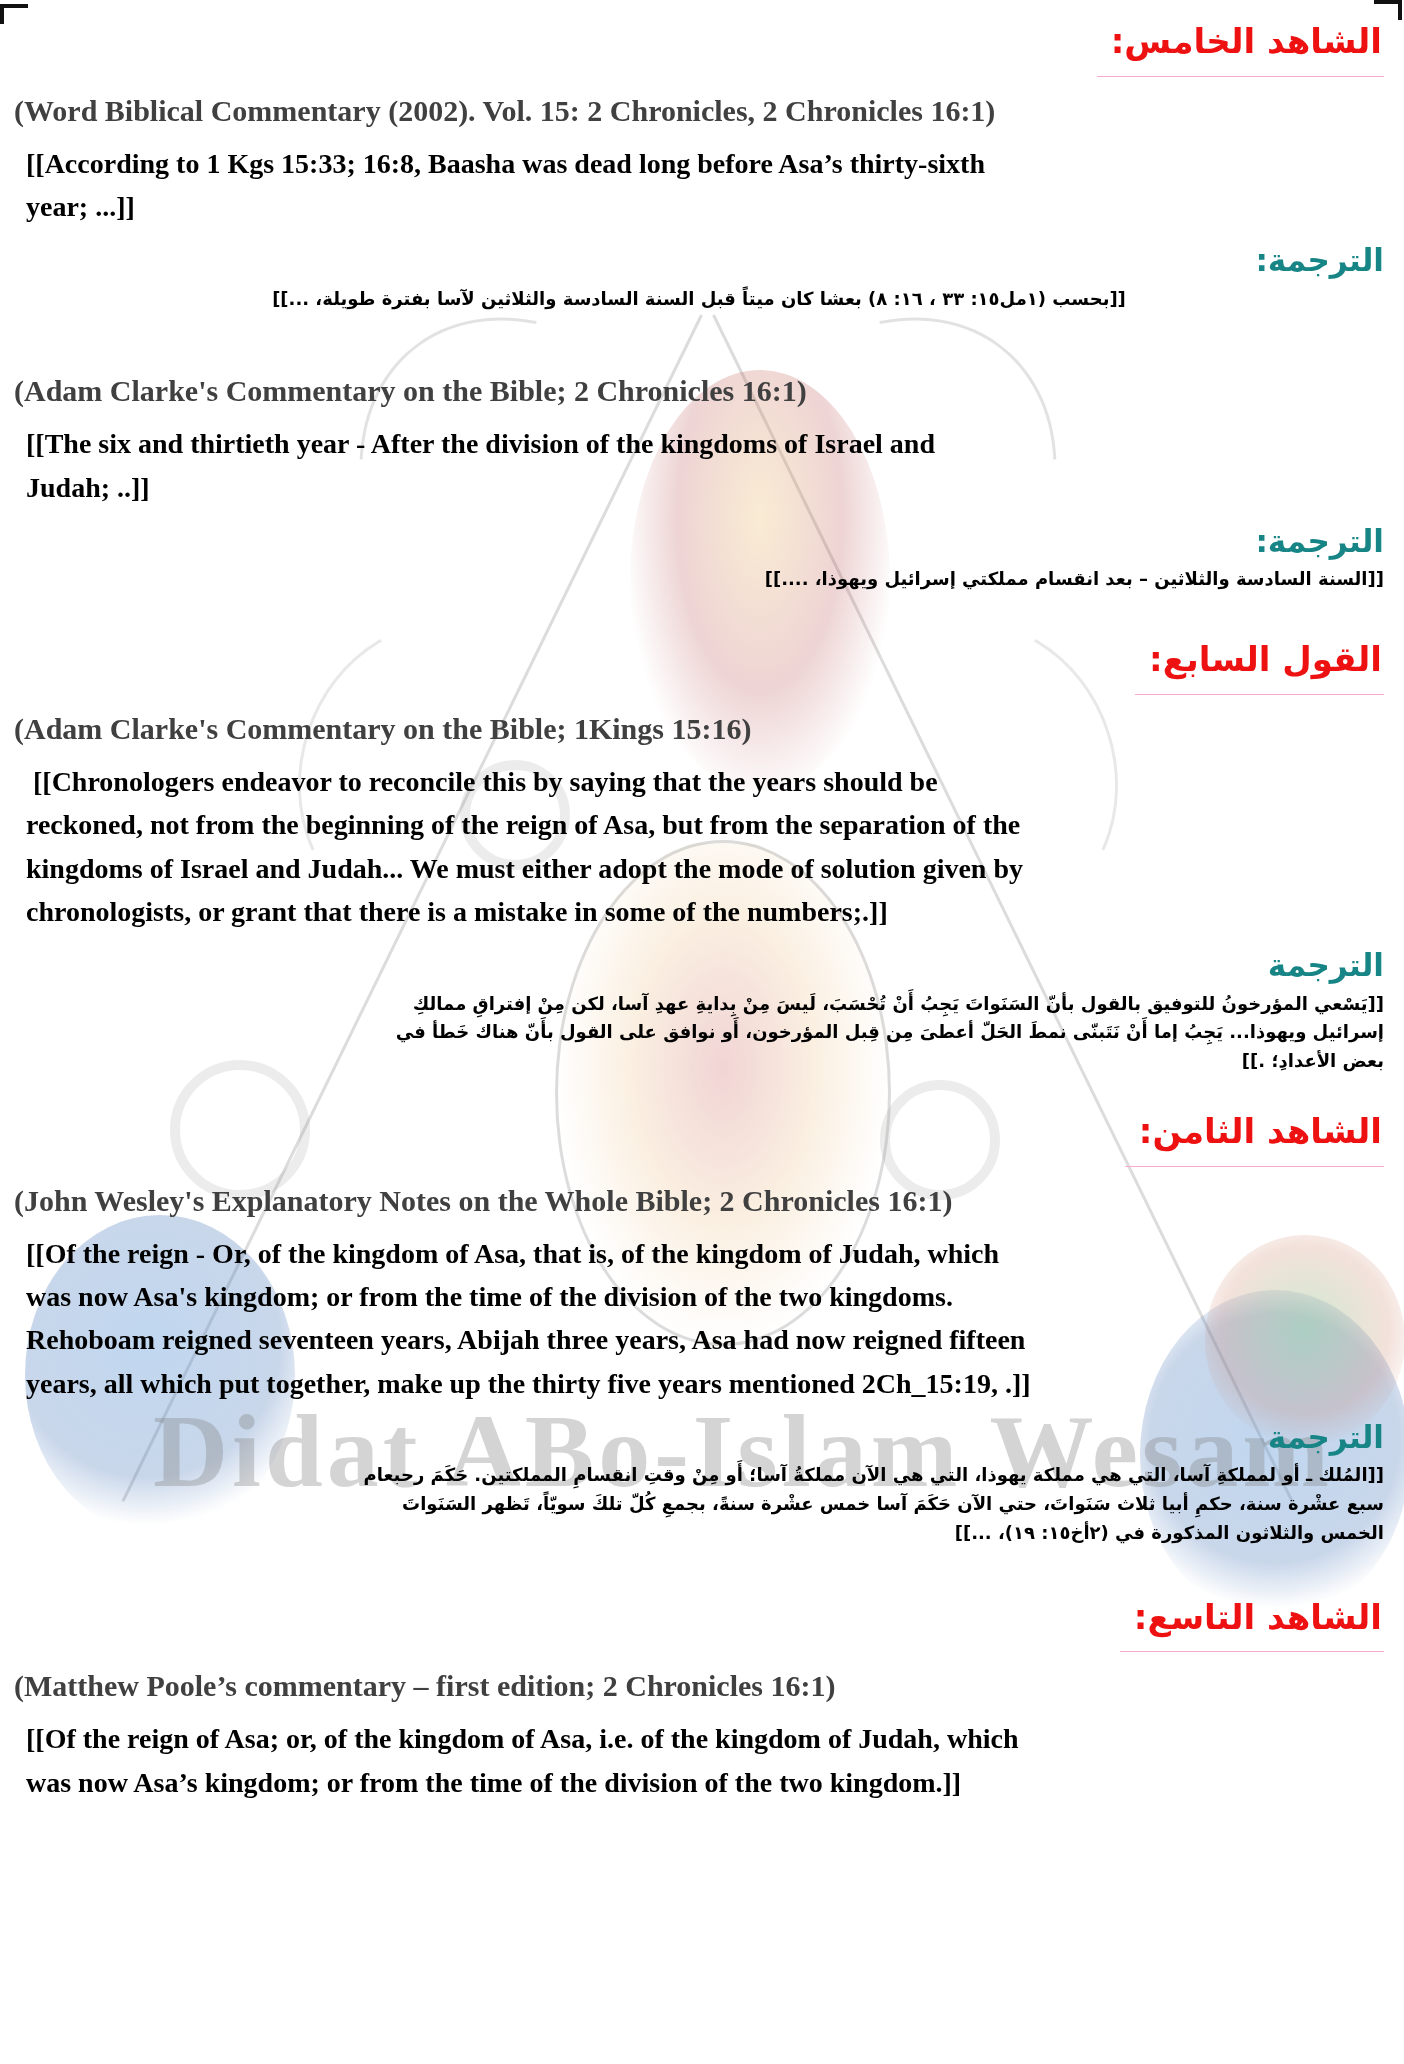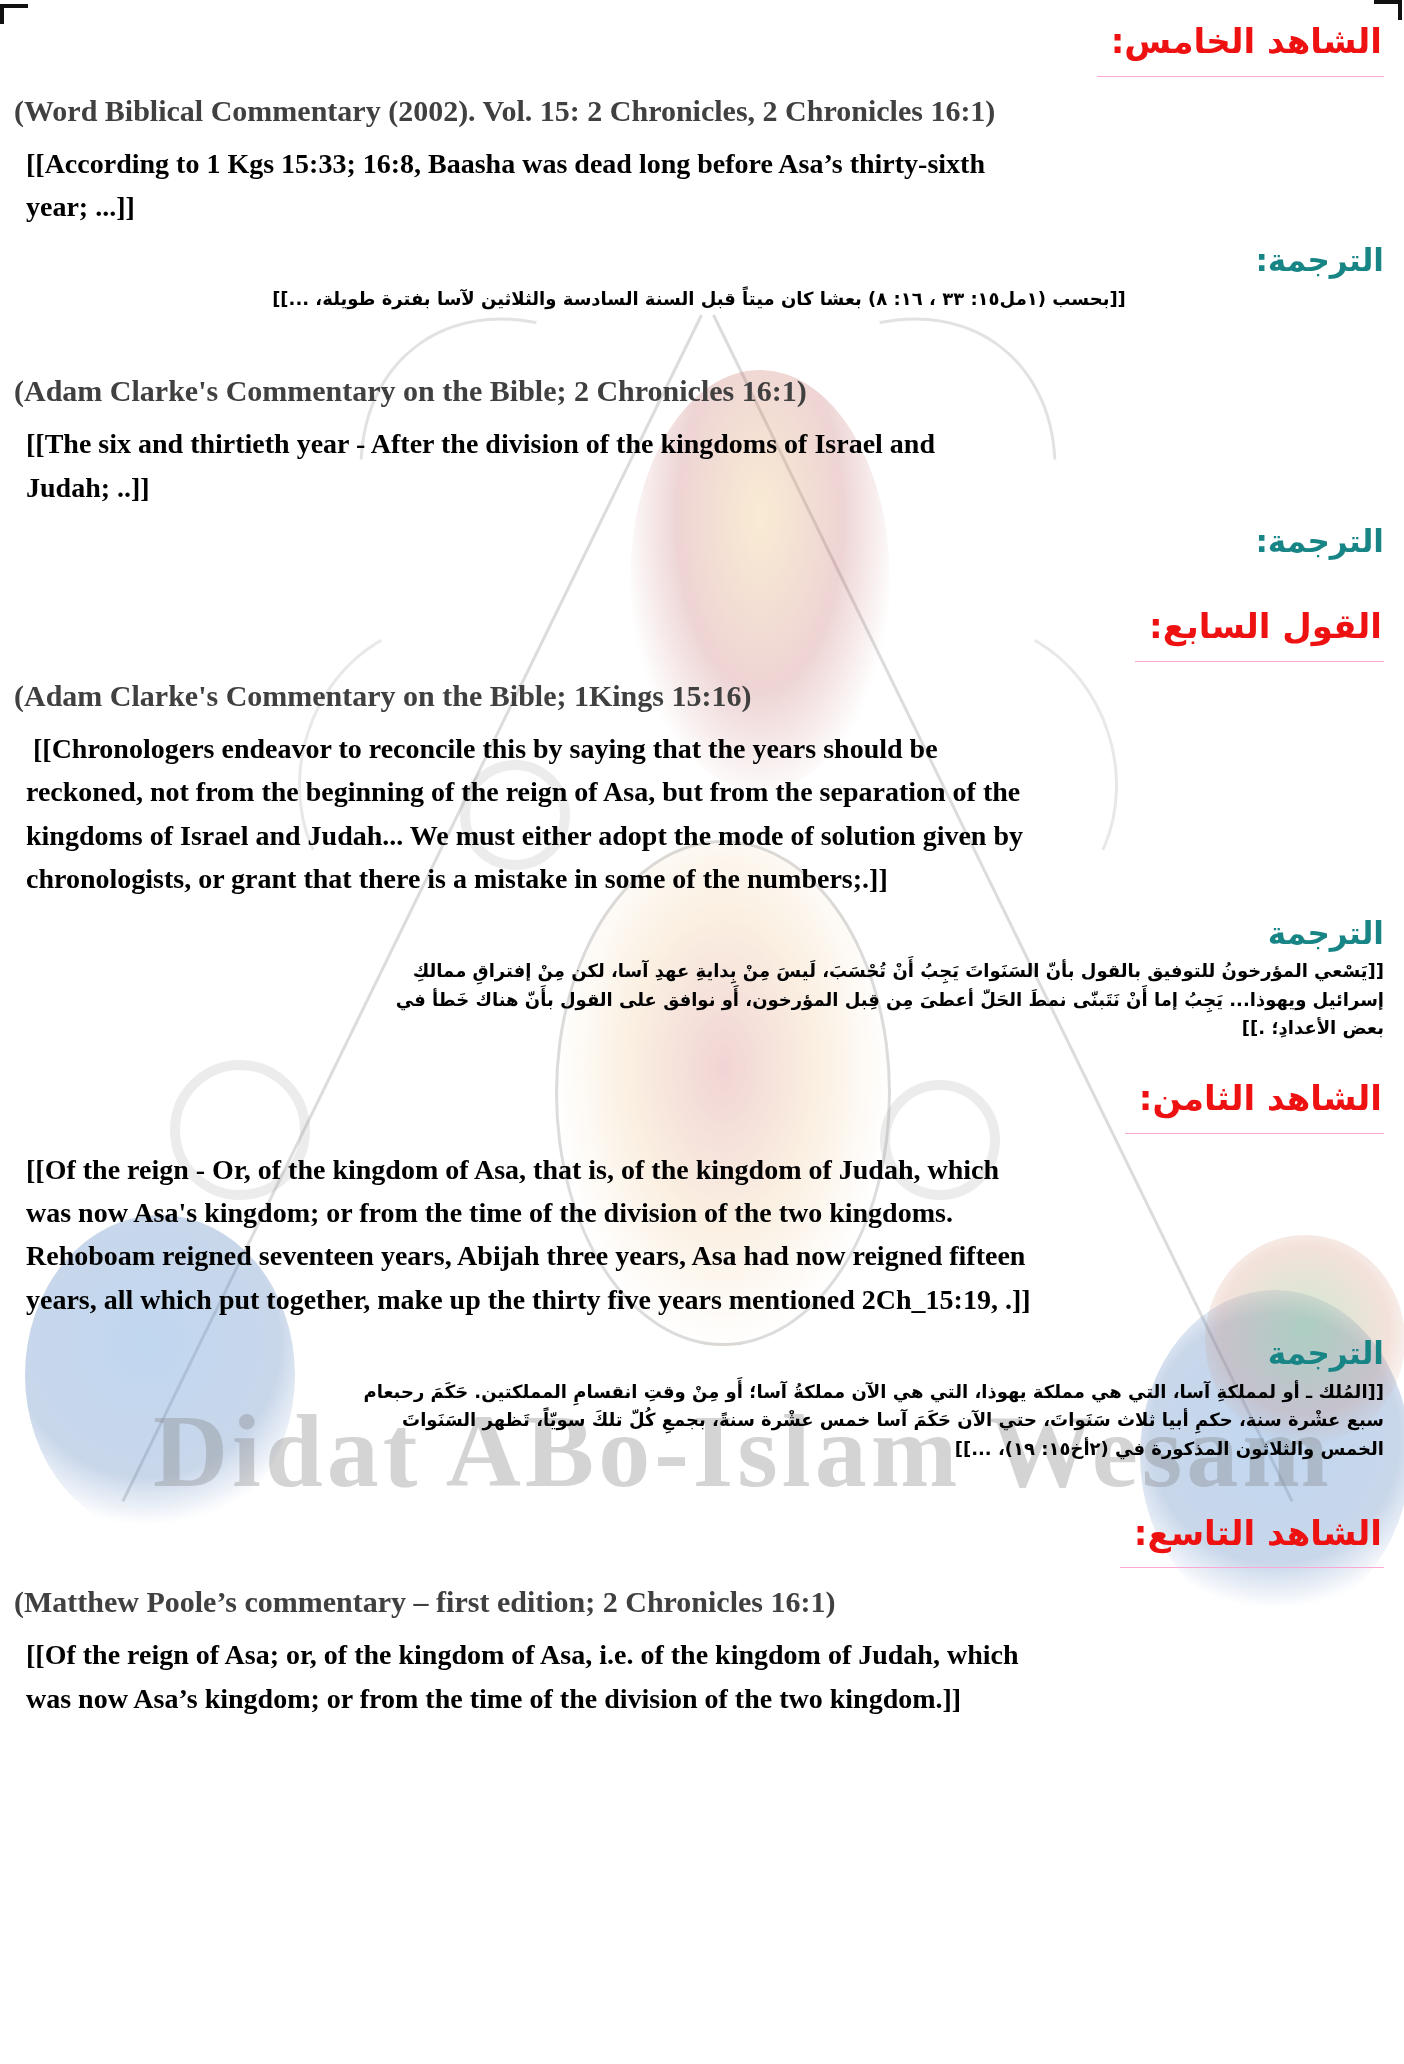--- a/index.html
+++ b/index.html
@@ -174,37 +174,39 @@
 year; ...]]</p>
     <p class="translation-label arabic">الترجمة:</p>
     <p class="translation arabic center">[[بحسب (١مل١٥: ٣٣ ، ١٦: ٨) بعشا كان ميتاً قبل السنة السادسة والثلاثين لآسا بفترة طويلة، ...]]</p>
   </section>
 
   <section class="witness s6">
     <p class="citation english">(Adam Clarke's Commentary on the Bible; 2 Chronicles 16:1)</p>
     <p class="quote english">[[The six and thirtieth year - After the division of the kingdoms of Israel and
 Judah; ..]]</p>
     <p class="translation-label arabic">الترجمة:</p>
+    <p class="translation arabic right">[[السنة السادسة والثلاثين – بعد انقسام مملكتي إسرائيل ويهوذا، ....]]</p>
   </section>
 
   <section class="witness s7">
     <h2 class="heading arabic"><span class="heading-inner">القول السابع:</span></h2>
     <p class="citation english">(Adam Clarke's Commentary on the Bible; 1Kings 15:16)</p>
     <p class="quote english"> [[Chronologers endeavor to reconcile this by saying that the years should be
 reckoned, not from the beginning of the reign of Asa, but from the separation of the
 kingdoms of Israel and Judah... We must either adopt the mode of solution given by
 chronologists, or grant that there is a mistake in some of the numbers;.]]</p>
     <p class="translation-label arabic">الترجمة</p>
     <p class="translation arabic right">[[يَسْعي المؤرخونُ للتوفيق بالقول بأنّ السَنَواتَ يَجِبُ أَنْ تُحْسَبَ، لَيسَ مِنْ بِدايةِ عهدِ آسا، لكن مِنْ إفتراقِ ممالكِ
 إسرائيل ويهوذا... يَجِبُ إما أَنْ نَتَبنّى نمطَ الحَلّ أعطىَ مِن قِبل المؤرخون، أَو نوافق على القول بأَنّ هناك خَطأ في
 بعض الأعدادِ؛ .]]</p>
   </section>
 
   <section class="witness s8">
     <h2 class="heading arabic"><span class="heading-inner">الشاهد الثامن:</span></h2>
+    <p class="citation english">(John Wesley's Explanatory Notes on the Whole Bible; 2 Chronicles 16:1)</p>
     <p class="quote english">[[Of the reign - Or, of the kingdom of Asa, that is, of the kingdom of Judah, which
 was now Asa's kingdom; or from the time of the division of the two kingdoms.
 Rehoboam reigned seventeen years, Abijah three years, Asa had now reigned fifteen
 years, all which put together, make up the thirty five years mentioned 2Ch_15:19, .]]</p>
     <p class="translation-label arabic">الترجمة</p>
     <p class="translation arabic right">[[المُلك ـ أو لمملكةِ آسا، التي هي مملكة يهوذا، التي هي الآن مملكةُ آسا؛ أَو مِنْ وقتِ انقسامِ المملكتين. حَكَمَ رحبعام
 سبع عشْرة سنة، حكمِ أبيا ثلاث سَنَواتَ، حتي الآن حَكَمَ آسا خمس عشْرة سنةً، بجمعِ كُلّ تلكَ سويّاً، تَظهر السَنَواتَ
 الخمس والثلاثون المذكورة في (٢أخ١٥: ١٩)، ...]]</p>
   </section>
 

